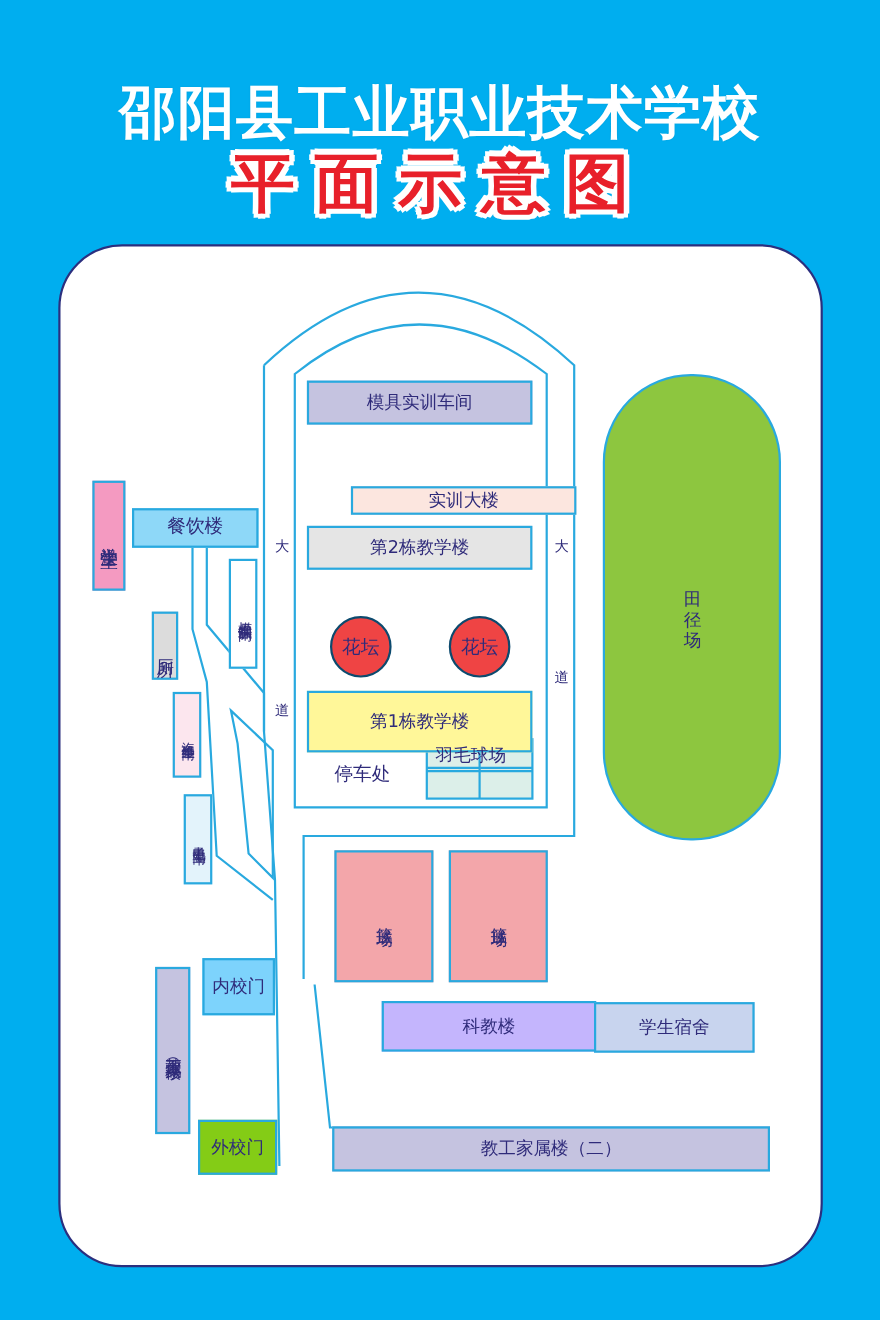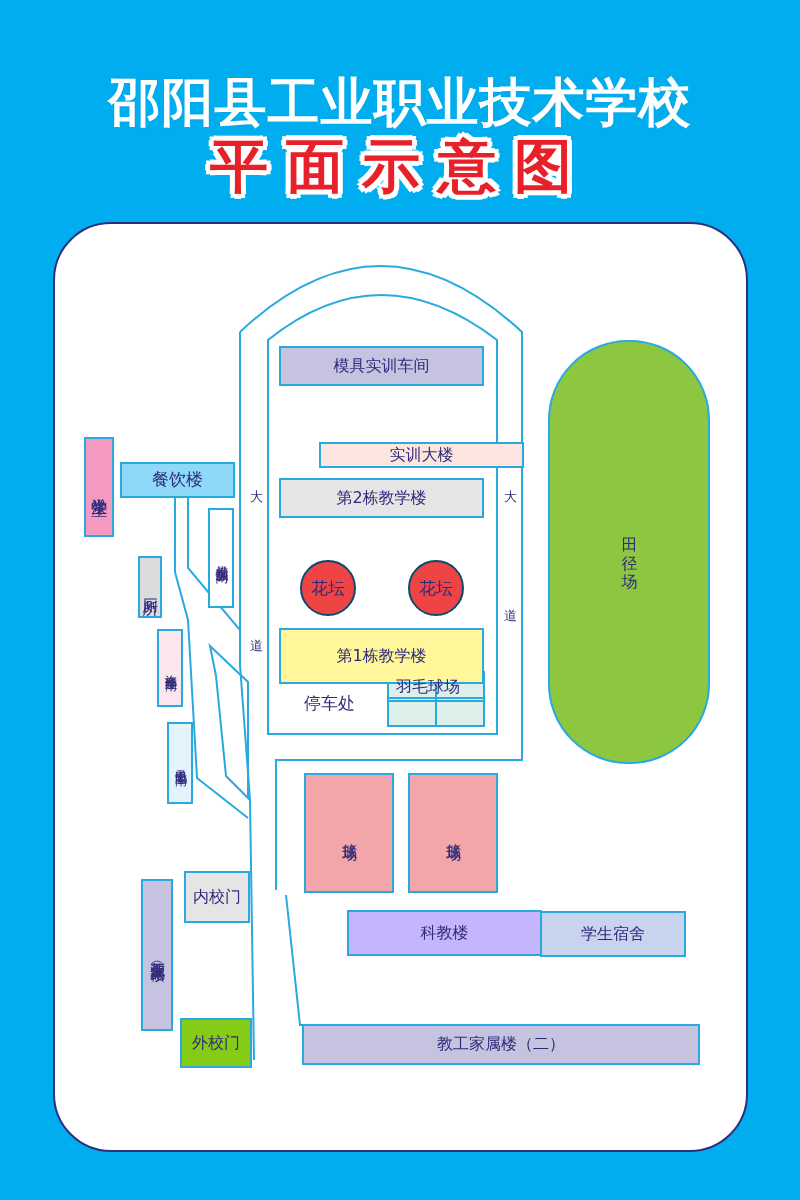--- a/index.html
+++ b/index.html
@@ -101,21 +101,21 @@
 <div class="bld vert" style="left:138px;top:556px;width:24px;height:62px;background:#dcdcdc;font-size:16px;">厕所</div>
 <div class="bld vert" style="left:157px;top:629px;width:26px;height:78px;background:#fce6ee;font-size:12px;">汽车维修车间</div>
 <div class="bld vert" style="left:167px;top:722px;width:26px;height:82px;background:#e3f3fb;font-size:12px;">电子电工车间</div>
 
 <div class="bld vert" style="left:304px;top:773px;width:90px;height:120px;background:#f3a6aa;font-size:15px;">篮球场</div>
 <div class="bld vert" style="left:408px;top:773px;width:90px;height:120px;background:#f3a6aa;font-size:15px;">篮球场</div>
 
 <div class="bld" style="left:347px;top:910px;width:195px;height:46px;background:#c4b5fd;">科教楼</div>
 <div class="bld" style="left:540px;top:911px;width:146px;height:46px;background:#c8d4ee;">学生宿舍</div>
 
-<div class="bld" style="left:184px;top:871px;width:66px;height:52px;background:#e5e5e5;font-size:16px;">内校门</div>
+<div class="bld" style="left:184px;top:871px;width:66px;height:52px;background:#7dd3fc;font-size:16px;">内校门</div>
 <div class="bld" style="left:180px;top:1018px;width:72px;height:50px;background:#84cc16;font-size:16px;">外校门</div>
 
 <div class="bld vert" style="left:141px;top:879px;width:32px;height:152px;background:#c5c3e0;font-size:15px;">教工家属楼（一）</div>
 <div class="bld" style="left:302px;top:1024px;width:398px;height:41px;background:#c5c3e0;">教工家属楼（二）</div>
 
 <div class="lbl" style="left:250px;top:488px;">大</div>
 <div class="lbl" style="left:250px;top:637px;">道</div>
 <div class="lbl" style="left:504px;top:488px;">大</div>
 <div class="lbl" style="left:504px;top:607px;">道</div>
 

